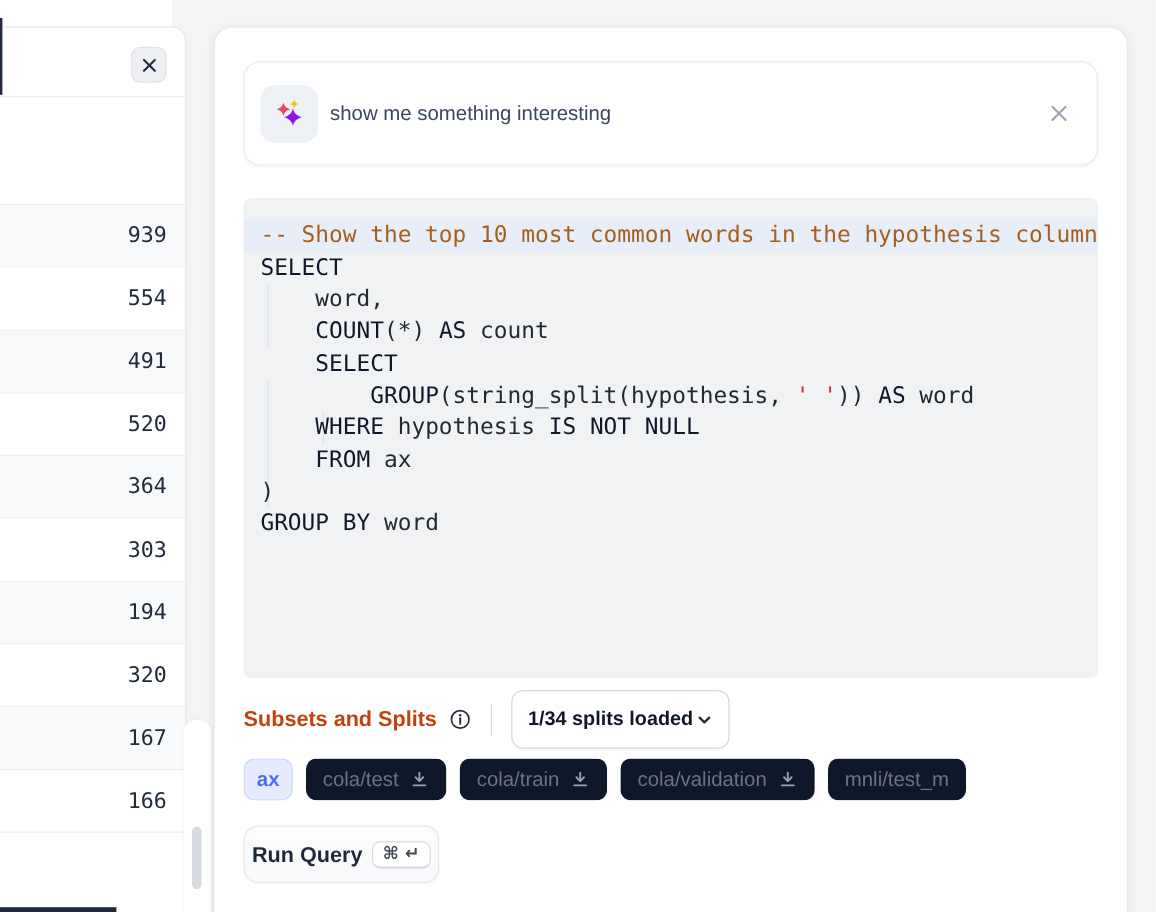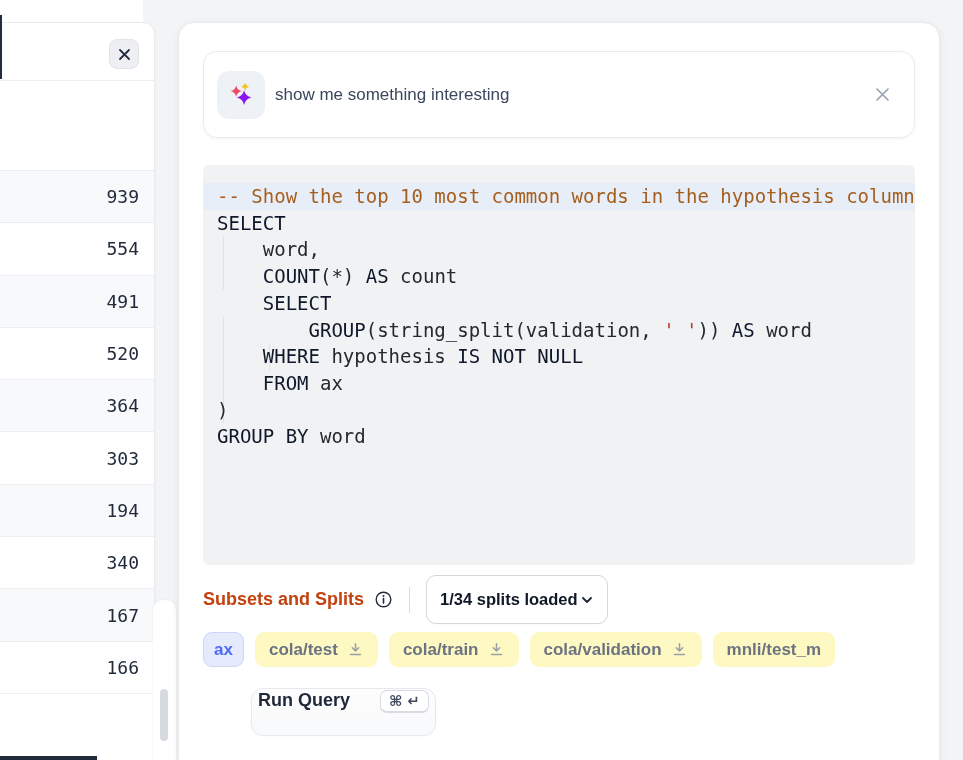--- a/index.html
+++ b/index.html
@@ -79,34 +79,33 @@
     height:49px;border:1px solid #d3d6dc;border-radius:10px;background:#fff;
     display:flex;align-items:center;gap:2px;padding:16px 13px;box-sizing:border-box;
     font-weight:700;font-size:16.5px;color:#101828;cursor:pointer;
     box-shadow:0 1px 1px rgba(0,0,0,.02);
   }
 
   
   .chips-row{margin-top:16px;height:35px;display:flex;gap:11px;overflow:hidden;}
   .chip{
     flex:none;display:inline-flex;align-items:center;gap:9px;padding:0 13px;
-    background:#fef9c3;border:1px solid transparent;border-radius:9px;
-    font-weight:700;font-size:17px;color:#6b7280;cursor:pointer;box-sizing:border-box;
+    background:#0f172a;border:1px solid transparent;border-radius:9px;
+    font-weight:400;font-size:17px;color:#6b7280;cursor:pointer;box-sizing:border-box;
   }
   .chip.selected{background:#e5eafc;border-color:#ccd6f9;color:#4a6cf5;font-weight:700;padding:0 10px;}
   .chip .dl{display:flex;}
 
   
   .run-btn{
     margin-top:21px;height:48px;border:1px solid #e6e8ed;border-radius:12px;
     background:linear-gradient(#fdfdfe,#f8f9fa);
-    display:flex;align-items:flex-start;justify-content:center;gap:30px;
+    display:flex;align-items:center;justify-content:center;gap:8px;
     font-weight:700;font-size:18px;color:#1e2838;cursor:pointer;
     box-shadow:0 1px 2px rgba(0,0,0,.02);
-    margin-left:48px;
   }
   .kbd{
     border:1px solid #d8dce2;border-bottom-width:2px;border-radius:7px;background:#fff;
     padding:2px 8px;font-size:14.5px;color:#3f4a5a;display:flex;align-items:center;gap:5px;
     font-family:"DejaVu Sans",sans-serif;
   }
 </style>
 </head>
 <body>
 
@@ -139,21 +138,21 @@
       <div class="lt-row odd">
         <span>364</span>
       </div>
       <div class="lt-row">
         <span>303</span>
       </div>
       <div class="lt-row odd">
         <span>194</span>
       </div>
       <div class="lt-row">
-        <span>340</span>
+        <span>320</span>
       </div>
       <div class="lt-row odd">
         <span>167</span>
       </div>
       <div class="lt-row">
         <span>166</span>
       </div>
     </div>
 </div>
 
@@ -186,21 +185,21 @@
   <div class="code-block">
     <div class="indent-guide" style="left:20px;top:71.4px;height:53.4px;"></div>
     <div class="indent-guide" style="left:20px;top:151.5px;height:106.8px;"></div>
     <div class="indent-guide" style="left:66px;top:178.2px;height:26.7px;"></div>
     <div>
         <div class="code-line hl"><span class="tk-c">-- Show the top 10 most common words in the hypothesis column</span></div>
         <div class="code-line"><span class="tk-k">SELECT</span></div>
         <div class="code-line"><span>    word,</span></div>
         <div class="code-line"><span>    </span><span class="tk-k">COUNT</span><span>(*) </span><span class="tk-k">AS</span><span> count</span></div>
         <div class="code-line"><span>    </span><span class="tk-k">SELECT</span></div>
-        <div class="code-line"><span>        </span><span class="tk-k">GROUP</span><span>(string_split(validation, </span><span class="tk-s">' '</span><span>)) </span><span class="tk-k">AS</span><span> word</span></div>
+        <div class="code-line"><span>        </span><span class="tk-k">GROUP</span><span>(string_split(hypothesis, </span><span class="tk-s">' '</span><span>)) </span><span class="tk-k">AS</span><span> word</span></div>
         <div class="code-line"><span>    </span><span class="tk-k">WHERE</span><span> hypothesis </span><span class="tk-k">IS NOT NULL</span></div>
         <div class="code-line"><span>    </span><span class="tk-k">FROM</span><span> ax</span></div>
         <div class="code-line"><span>)</span></div>
         <div class="code-line"><span class="tk-k">GROUP BY</span><span> word</span></div>
       </div>
   </div>
 
   <div class="subsets-row">
     <span class="subsets-title">Subsets and Splits</span>
     <span class="info-icon">

